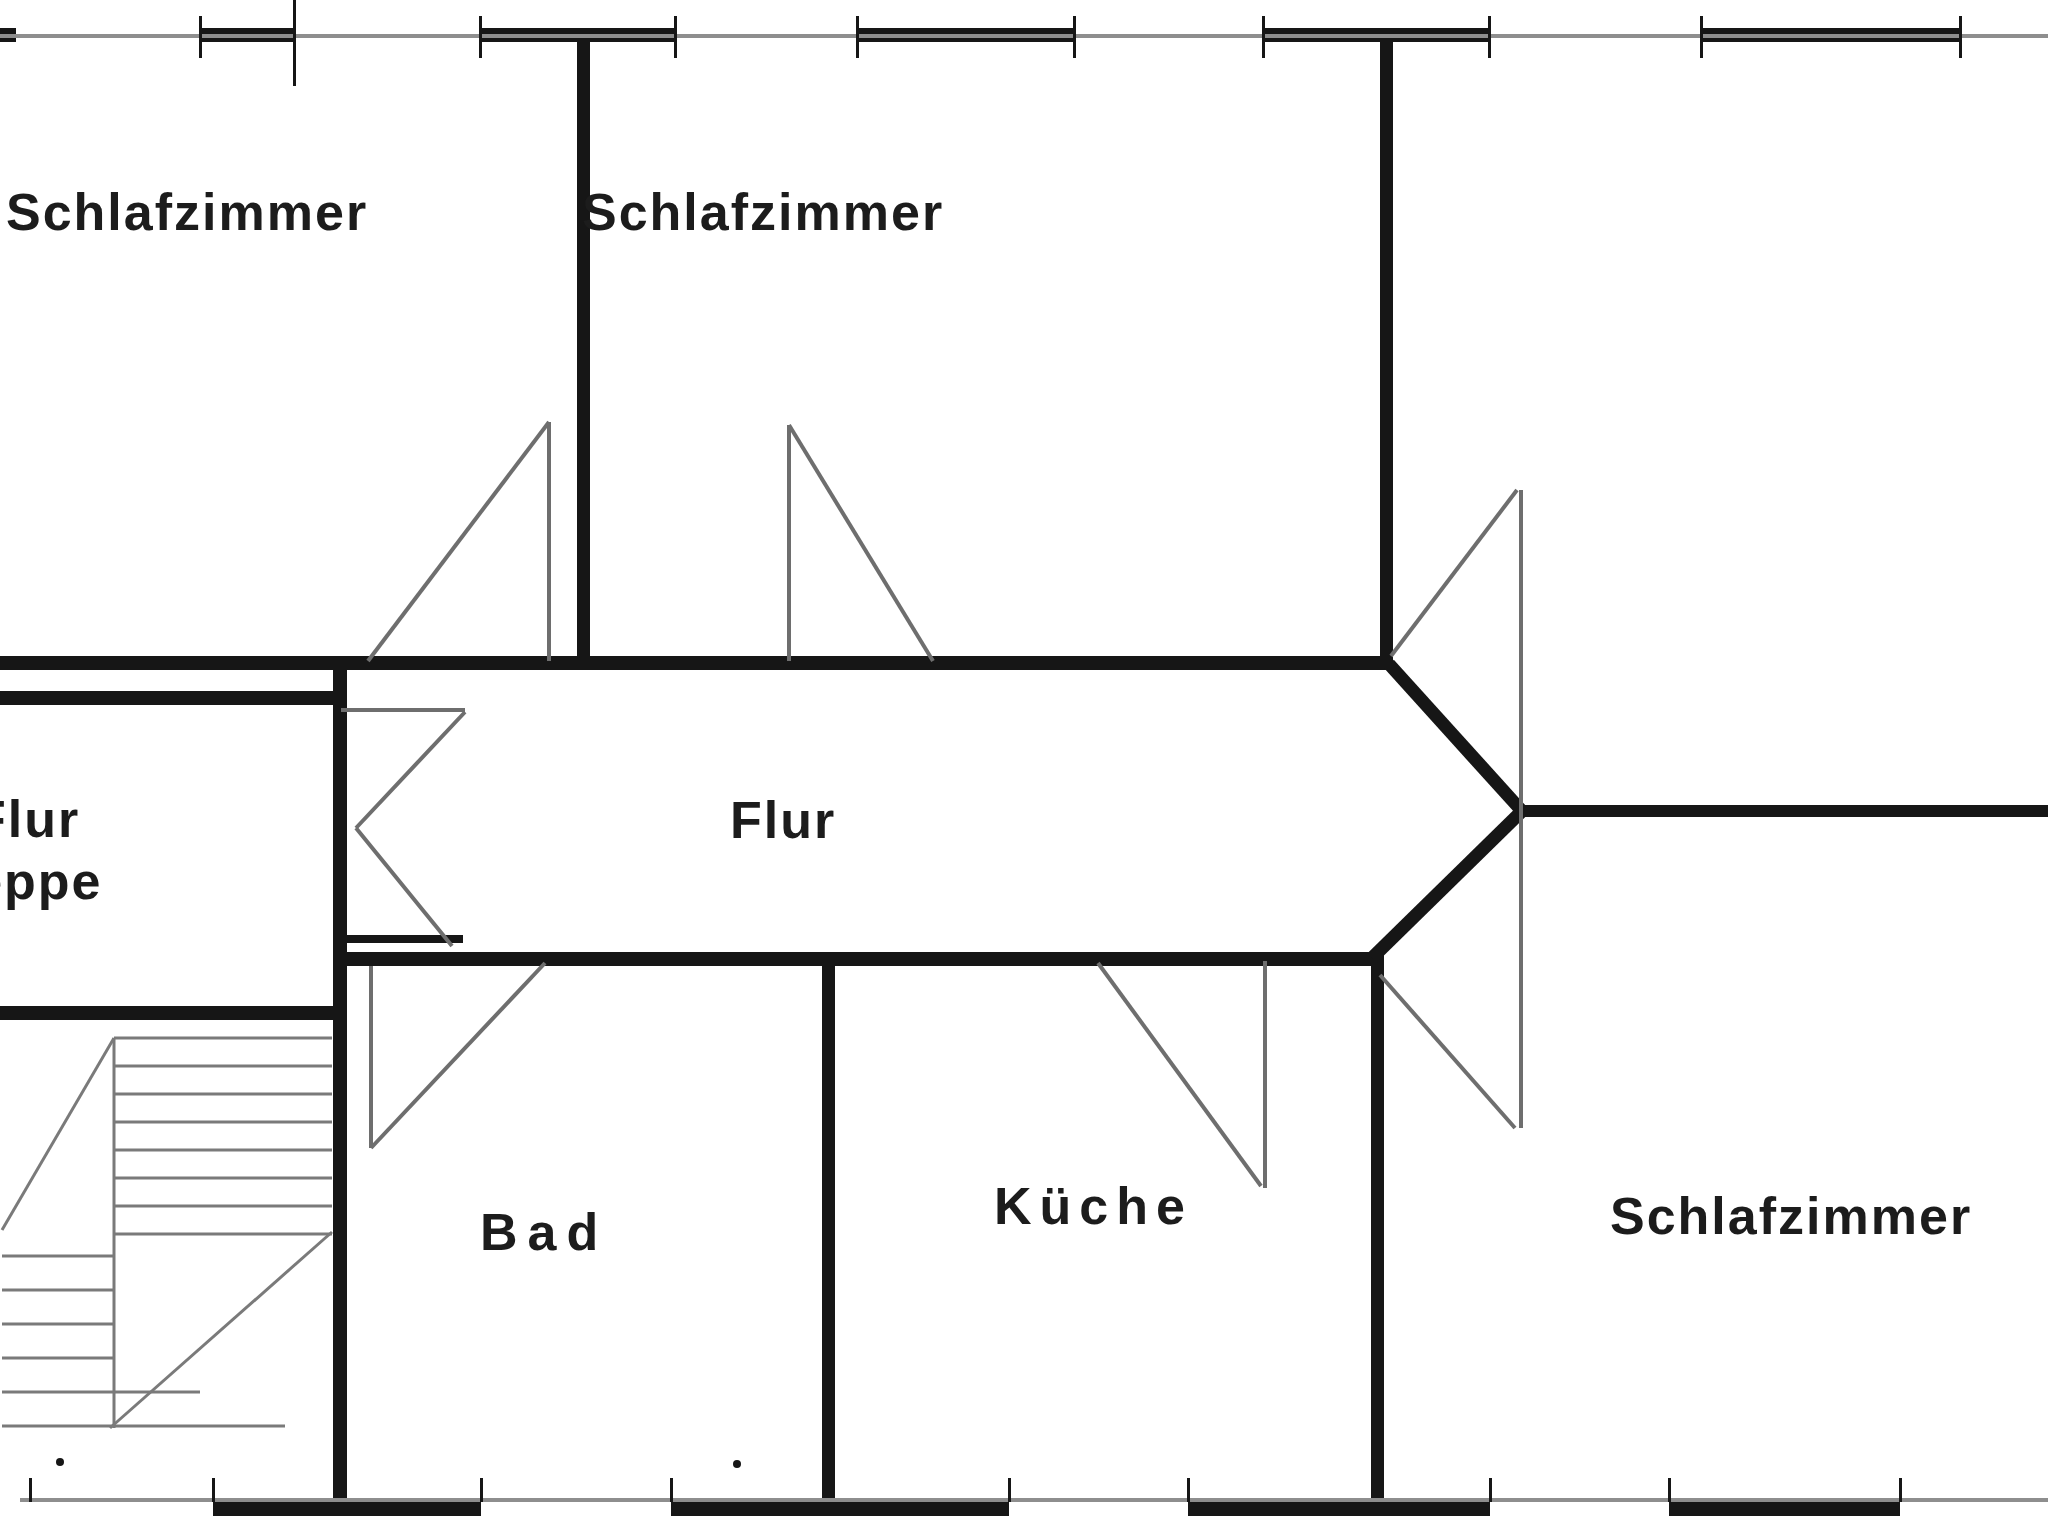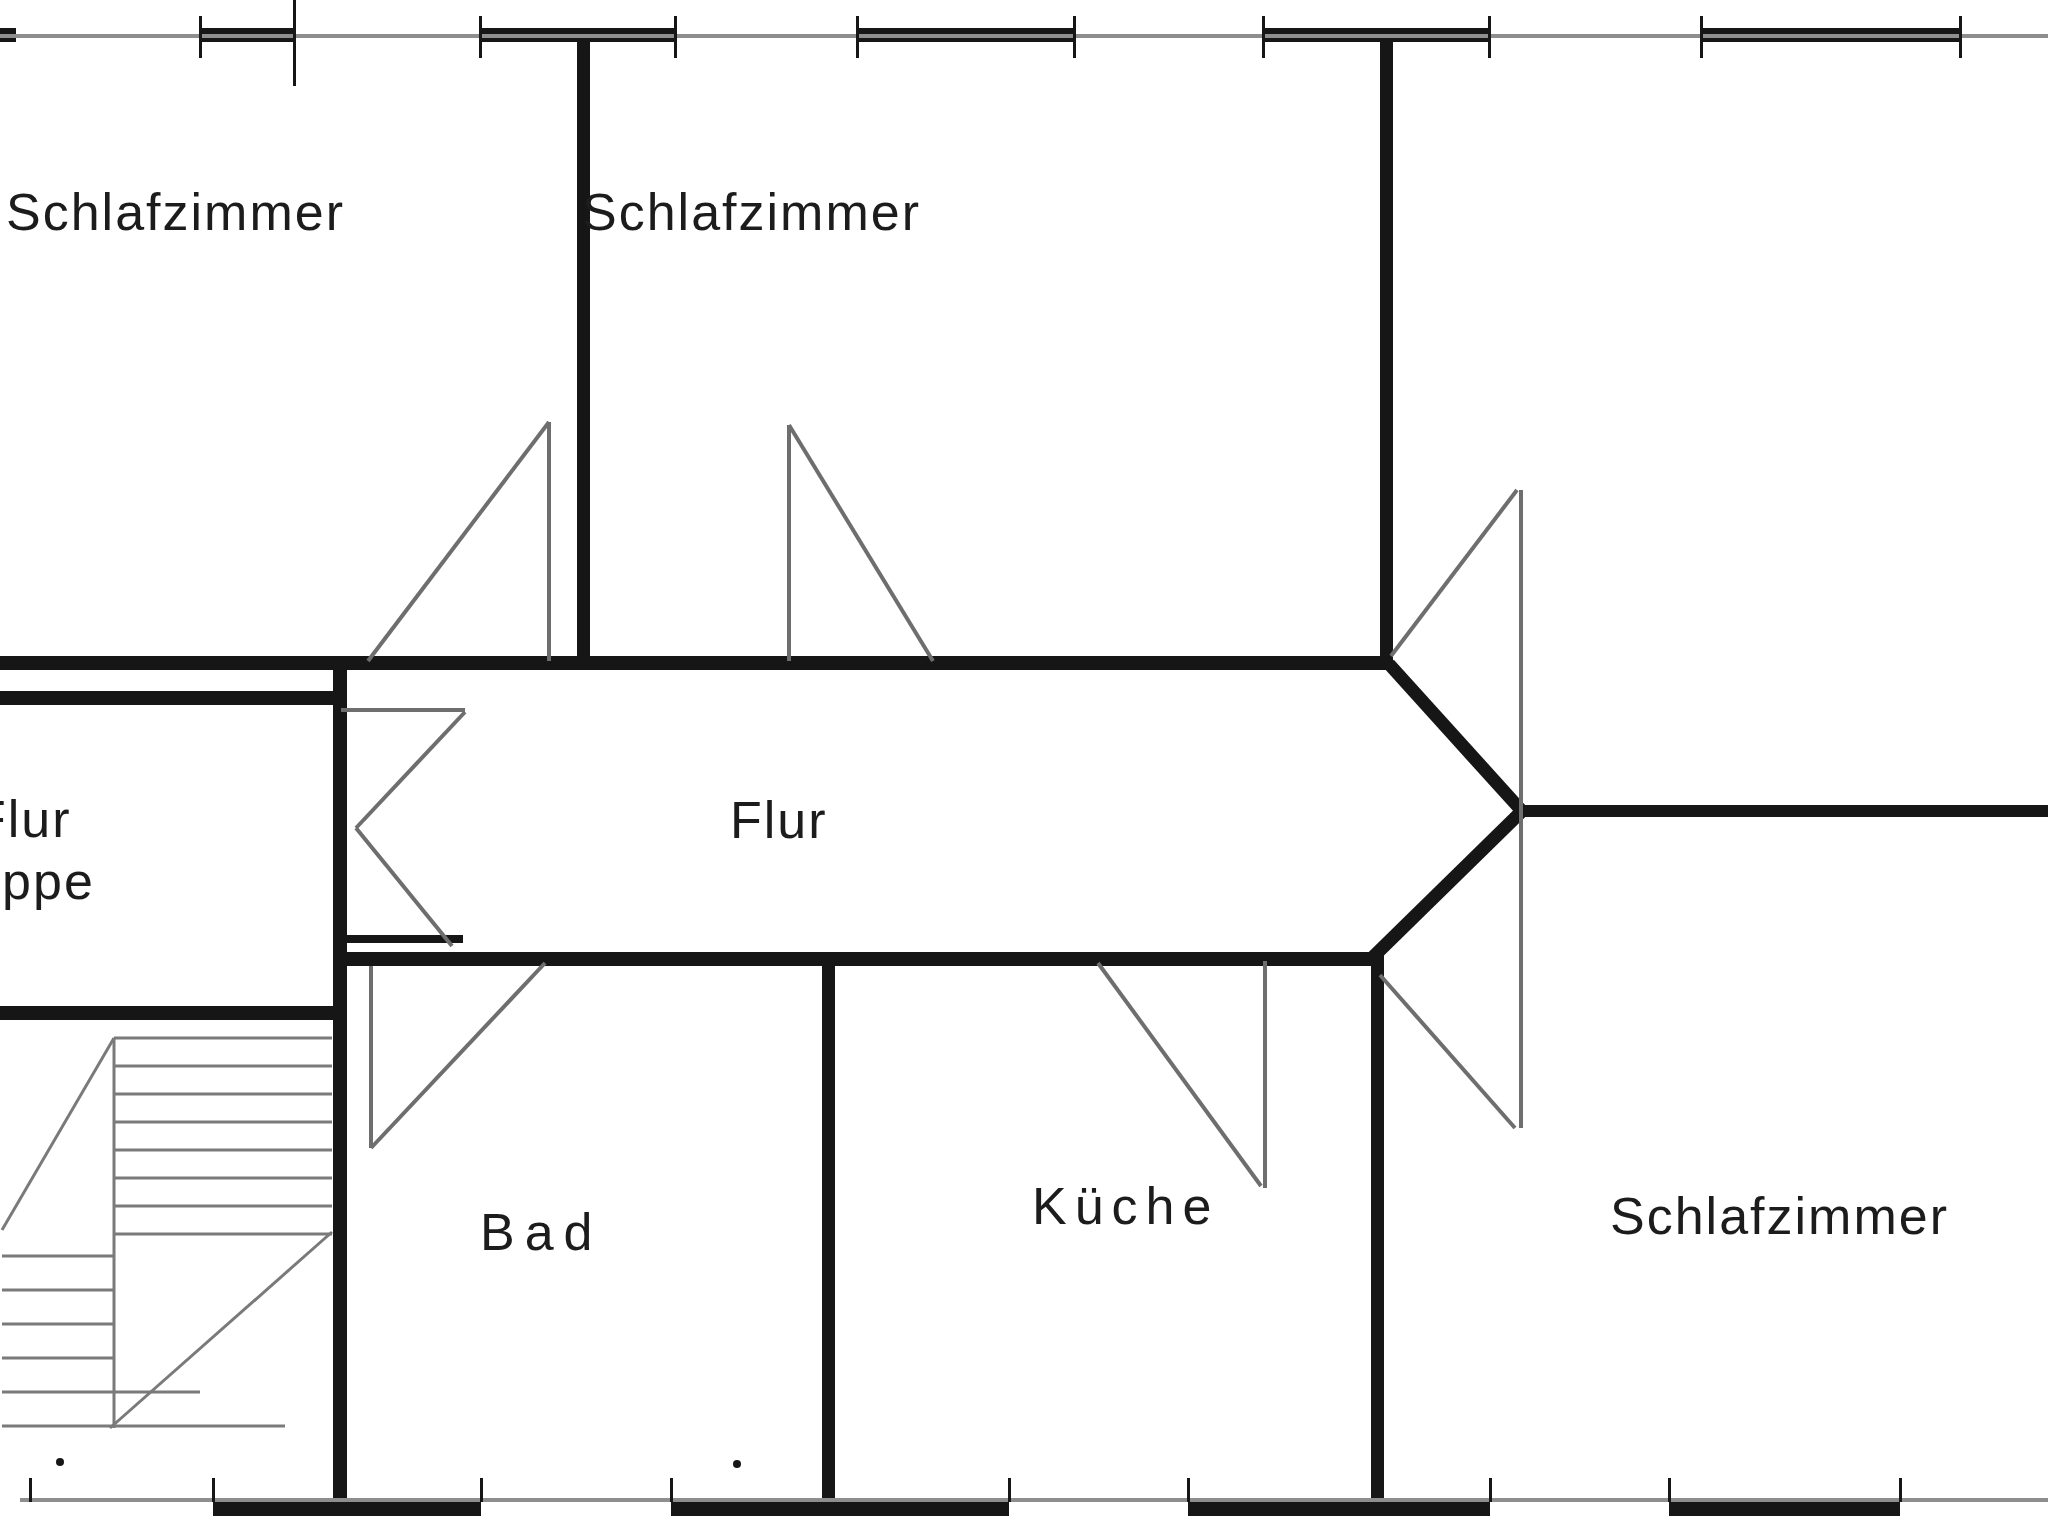--- a/index.html
+++ b/index.html
@@ -1,36 +1,36 @@
 <!DOCTYPE html>
 <html><head>
 <meta charset="utf-8">
 <style>
   html,body{margin:0;padding:0;background:#ffffff;}
   body{width:2048px;height:1536px;overflow:hidden;font-family:"Liberation Sans",sans-serif;}
-  #plan{position:relative;width:2048px;height:1536px;background:#ffffff;overflow:hidden;}
+  #plan{position:relative;width:2048px;height:1536px;background:#ffffff;overflow:hidden;font-weight:bold;}
   #plan-svg{position:absolute;left:0;top:0;filter:blur(0.5px);}
   .lbl{
     position:absolute;
     font-family:"Liberation Sans",sans-serif;
     font-size:52px;
     letter-spacing:2px;
     color:#1c1c1c;
     white-space:nowrap;
     filter:blur(0.4px);
     user-select:none;
   }
   #lbl-sz-nw{left:6px;top:182px;}
   #lbl-sz-n{left:582px;top:182px;}
   #lbl-wohnzimmer{left:1612px;top:183px;letter-spacing:9px;}
   #lbl-flur{left:730px;top:790px;}
   #lbl-flur-left{left:-26px;top:789px;}
   #lbl-treppe{left:-80px;top:851px;}
   #lbl-bad{left:480px;top:1202px;letter-spacing:10px;}
-  #lbl-kueche{left:1032px;top:1176px;letter-spacing:8px;}
+  #lbl-kueche{left:994px;top:1176px;letter-spacing:8px;}
   #lbl-sz-s{left:1610px;top:1186px;}
 </style>
 </head>
 <body>
 
 <div id="plan">
   <svg id="plan-svg" width="2048" height="1536" viewBox="0 0 2048 1536" xmlns="http://www.w3.org/2000/svg">
       <g>
         <line x1="0" y1="35" x2="16" y2="35" stroke="#161616" stroke-width="14" shape-rendering="crispEdges"></line>
         <line x1="200" y1="35" x2="294" y2="35" stroke="#161616" stroke-width="14" shape-rendering="crispEdges"></line>

